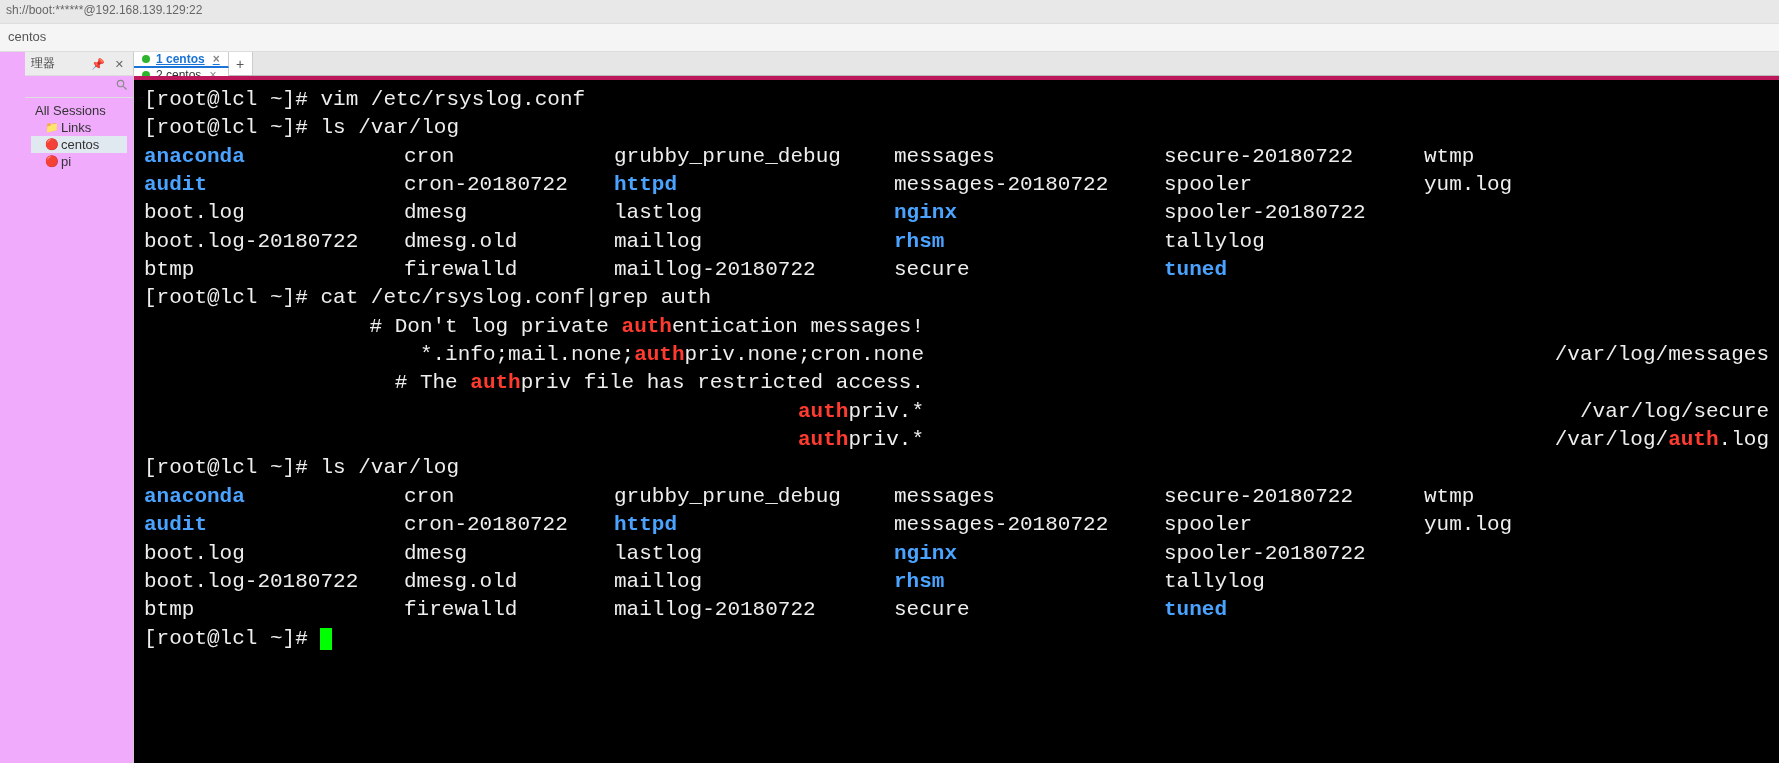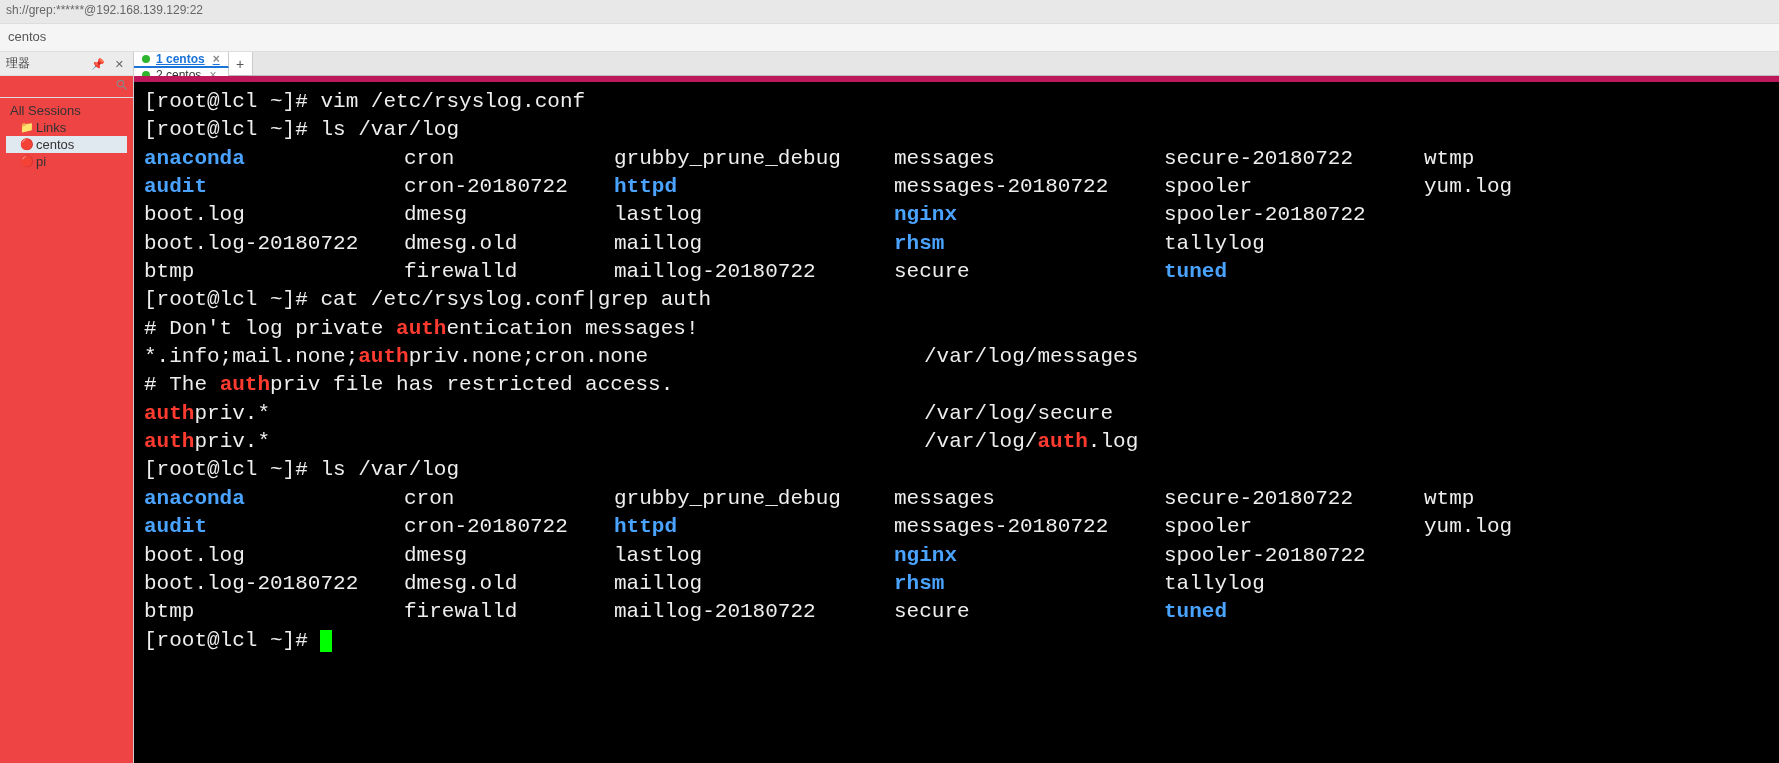--- a/index.html
+++ b/index.html
@@ -29,24 +29,25 @@
     font-size: 13px;
     border-bottom: 1px solid #ddd;
   }
   .main {
     flex: 1;
     display: flex;
     min-height: 0;
   }
   .sidebar {
     width: 134px;
-    background: #ef4444;
+    background: #f0abfc;
     border-right: 1px solid #ccc;
     display: flex;
     flex-direction: column;
+    padding-left: 25px;
   }
   .sidebar-header {
     display: flex;
     align-items: center;
     justify-content: space-between;
     padding: 3px 6px;
     background: #ececec;
     border-bottom: 1px solid #ddd;
     font-size: 12px;
     color: #444;
@@ -134,46 +135,47 @@
   .terminal {
     flex: 1;
     background: #000;
     color: #eee;
     font-family: "Consolas", "Courier New", monospace;
     font-size: 21px;
     line-height: 1.35;
     padding: 6px 10px;
     white-space: pre;
     overflow: hidden;
-    border-top: 6px solid #be185d;
+    border-top: 4px solid #be185d;
   }
   .c-white { color: #eeeeee; }
   .c-dir   { color: #4aa3ff; font-weight: bold; }  
   .c-match { color: #ff3b30; font-weight: bold; }
   .cursor {
     display: inline-block;
     width: 12px;
     height: 22px;
     background: #00ff00;
     vertical-align: text-bottom;
   }
   .grid5 {
     display: grid;
     grid-template-columns: 260px 210px 280px 270px 260px 140px;
   }
   .grid2 {
     display: grid;
     grid-template-columns: 780px auto;
+    text-align: right;
   }
 </style>
 </head>
 <body>
 
 <div class="titlebar">
-  <span>sh://grep:******@192.168.139.129:22</span>
+  <span>sh://boot:******@192.168.139.129:22</span>
 </div>
 
 <div class="breadcrumb-bar">
   <span>centos</span>
 </div>
 
 <div class="main">
 
   <div class="sidebar">
     <div class="sidebar-header">

